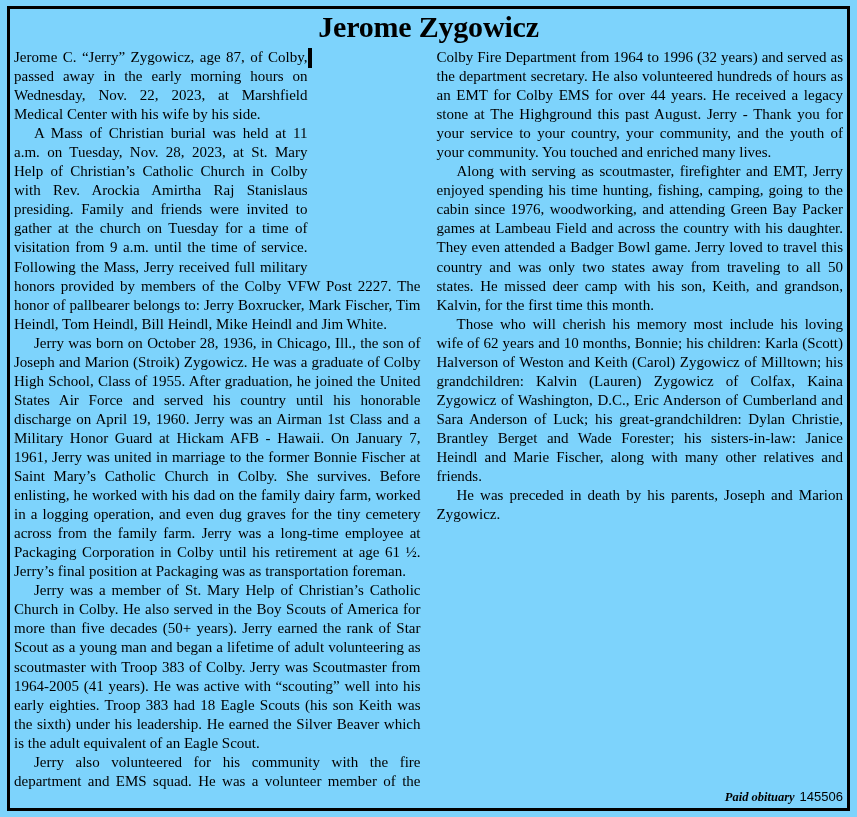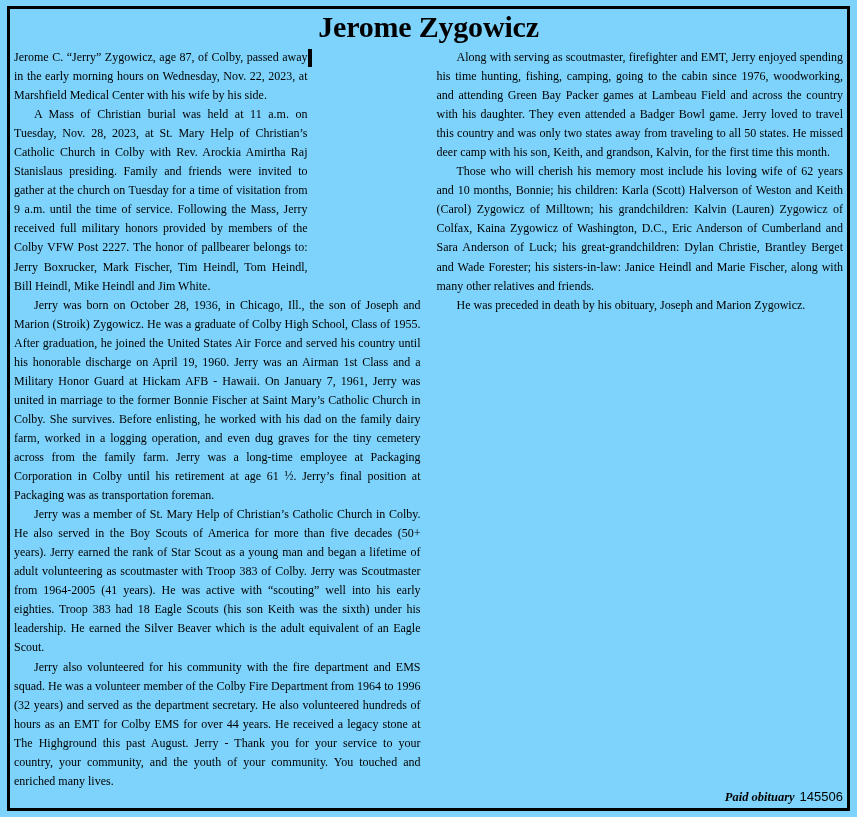--- a/index.html
+++ b/index.html
@@ -46,21 +46,21 @@
     margin: 0 0 4px 0;
     padding: 0;
     font-family: "Liberation Serif", "DejaVu Serif", serif;
   }
   #columns {
     position: relative;
     column-count: 2;
     column-gap: 16px;
     column-fill: auto;
     height: 748px;
-    font-size: 12px;
+    font-size: 15px;
     line-height: 19.05px;
     text-align: justify;
     text-justify: inter-word;
     hyphens: none;
   }
   #columns p {
     margin: 0;
     padding: 0;
     text-indent: 20px;
   }
@@ -126,21 +126,21 @@
         </span>
         <span>Jerome C. “Jerry” Zygowicz, age 87, of Colby, passed away in the early morning hours on Wednesday, Nov. 22, 2023, at Marshfield Medical Center with his wife by his side.</span>
       </p>
       <p>A Mass of Christian burial was held at 11 a.m. on Tuesday, Nov. 28, 2023, at St. Mary Help of Christian’s Catholic Church in Colby with Rev. Arockia Amirtha Raj Stanislaus presiding. Family and friends were invited to gather at the church on Tuesday for a time of visitation from 9 a.m. until the time of service. Following the Mass, Jerry received full military honors provided by members of the Colby VFW Post 2227. The honor of pallbearer belongs to: Jerry Boxrucker, Mark Fischer, Tim Heindl, Tom Heindl, Bill Heindl, Mike Heindl and Jim White.</p>
       <p>Jerry was born on October 28, 1936, in Chicago, Ill., the son of Joseph and Marion (Stroik) Zygowicz. He was a graduate of Colby High School, Class of 1955. After graduation, he joined the United States Air Force and served his country until his honorable discharge on April 19, 1960. Jerry was an Airman 1st Class and a Military Honor Guard at Hickam AFB - Hawaii. On January 7, 1961, Jerry was united in marriage to the former Bonnie Fischer at Saint Mary’s Catholic Church in Colby. She survives. Before enlisting, he worked with his dad on the family dairy farm, worked in a logging operation, and even dug graves for the tiny cemetery across from the family farm. Jerry was a long-time employee at Packaging Corporation in Colby until his retirement at age 61 ½. Jerry’s final position at Packaging was as transportation foreman.</p>
       <p>Jerry was a member of St. Mary Help of Christian’s Catholic Church in Colby. He also served in the Boy Scouts of America for more than five decades (50+ years). Jerry earned the rank of Star Scout as a young man and began a lifetime of adult volunteering as scoutmaster with Troop 383 of Colby. Jerry was Scoutmaster from 1964-2005 (41 years). He was active with “scouting” well into his early eighties. Troop 383 had 18 Eagle Scouts (his son Keith was the sixth) under his leadership. He earned the Silver Beaver which is the adult equivalent of an Eagle Scout.</p>
 
       <p>Jerry also volunteered for his community with the fire department and EMS squad. He was a volunteer member of the Colby Fire Department from 1964 to 1996 (32 years) and served as the department secretary. He also volunteered hundreds of hours as an EMT for Colby EMS for over 44 years. He received a legacy stone at The Highground this past August. Jerry - Thank you for your service to your country, your community, and the youth of your community. You touched and enriched many lives.</p>
       <p>Along with serving as scoutmaster, firefighter and EMT, Jerry enjoyed spending his time hunting, fishing, camping, going to the cabin since 1976, woodworking, and attending Green Bay Packer games at Lambeau Field and across the country with his daughter. They even attended a Badger Bowl game. Jerry loved to travel this country and was only two states away from traveling to all 50 states. He missed deer camp with his son, Keith, and grandson, Kalvin, for the first time this month.</p>
       <p>Those who will cherish his memory most include his loving wife of 62 years and 10 months, Bonnie; his children: Karla (Scott) Halverson of Weston and Keith (Carol) Zygowicz of Milltown; his grandchildren: Kalvin (Lauren) Zygowicz of Colfax, Kaina Zygowicz of Washington, D.C., Eric Anderson of Cumberland and Sara Anderson of Luck; his great-grandchildren: Dylan Christie, Brantley Berget and Wade Forester; his sisters-in-law: Janice Heindl and Marie Fischer, along with many other relatives and friends.</p>
-      <p>He was preceded in death by his obituary, Joseph and Marion Zygowicz.</p>
+      <p>He was preceded in death by his parents, Joseph and Marion Zygowicz.</p>
 
     </div>
 
     <div id="footer">
       <span class="paid-label">Paid obituary</span><span class="paid-number">145506</span>
     </div>
 
   </div>
 </div>
 

